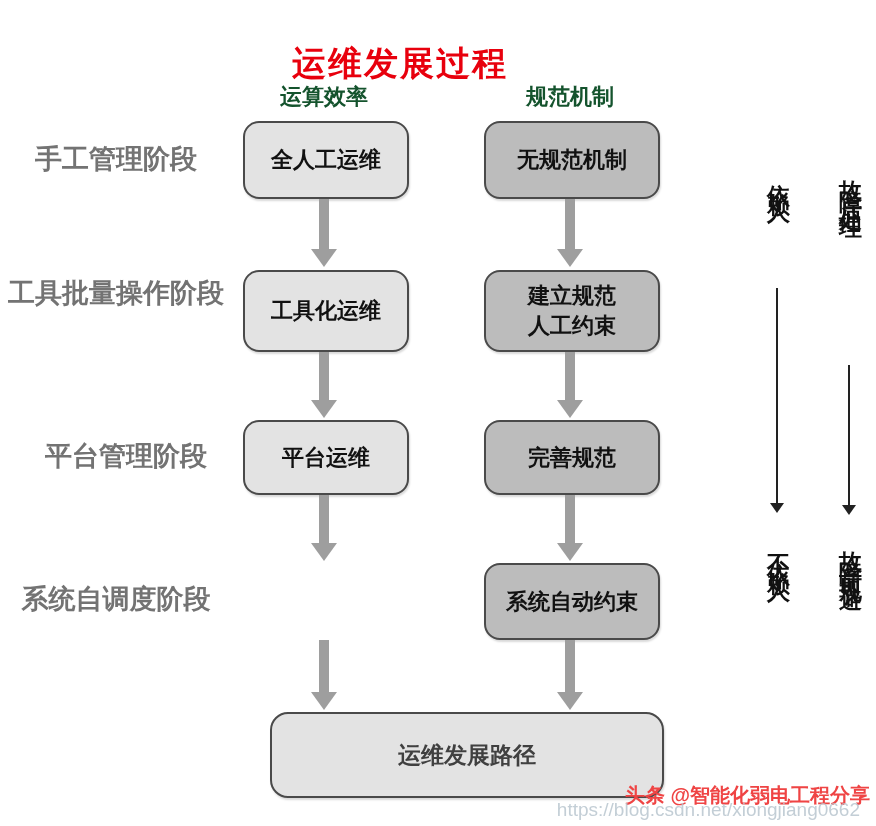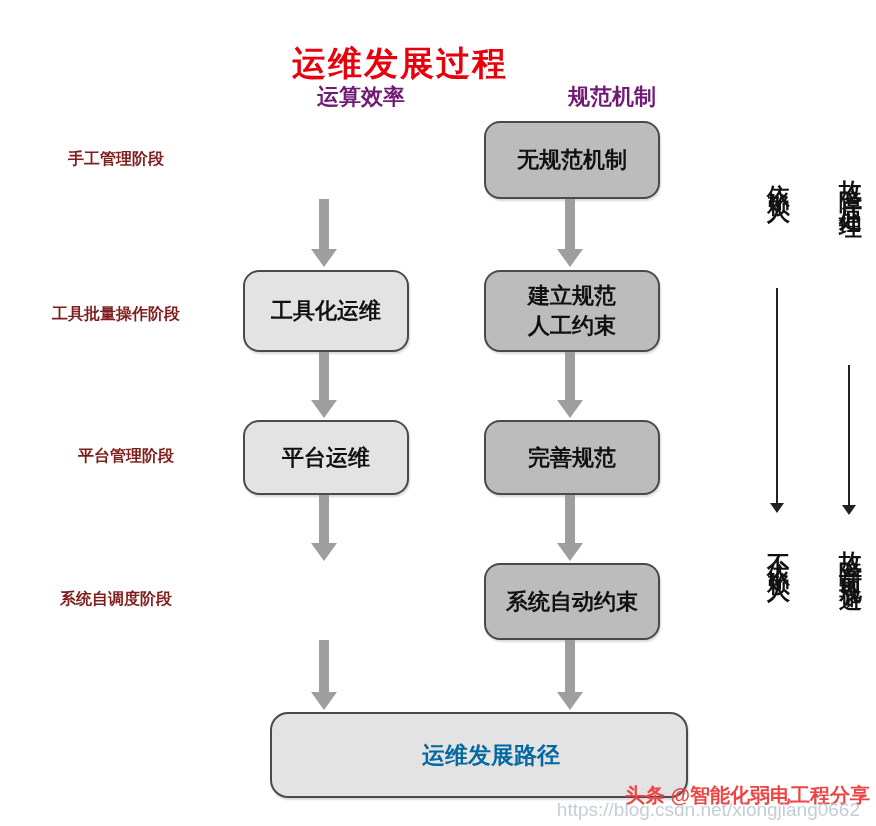--- a/index.html
+++ b/index.html
@@ -2,47 +2,47 @@
 <html><head>
 <meta charset="utf-8">
 <style>
   html,body { margin:0; padding:0; background:#ffffff; }
   body { font-family:"Liberation Sans","DejaVu Sans",sans-serif; }
   .canvas { position:relative; width:876px; height:826px; background:#ffffff; overflow:hidden; }
 
   .title { position:absolute; left:0; top:14px; width:800px; text-align:center;
            font-size:34px; font-weight:bold; color:#e8000d; letter-spacing:2px;margin-top:27px; }
 
-  .col-header { position:absolute; top:82px; text-align:right;
-                font-size:22px; font-weight:bold; color:#701a75; }
+  .col-header { position:absolute; top:82px; text-align:center;
+                font-size:22px; font-weight:bold; color:#14532d; }
   .col-header.c1 { left:243px; width:162px; }
   .col-header.c2 { left:484px; width:172px;font-family:Liberation Serif, serif; }
 
   .stage-label { position:absolute; left:0; width:232px; text-align:center;
-                 font-size:16px; font-weight:bold; color:#7f1d1d; line-height:26px; }
+                 font-size:27px; font-weight:bold; color:#737373; line-height:26px; }
 
   .box { position:absolute; border:2px solid #4a4a4a; border-radius:16px;
          display:flex; align-items:center; justify-content:center;
          font-size:22px; font-weight:bold; color:#111; text-align:center;
          white-space:pre-line; line-height:1.35;
          box-shadow:1px 2px 2px rgba(0,0,0,0.15); }
   .box.light { background:#e3e3e3; }
   .box.dark  { background:#bcbcbc; }
   .box.c1 { left:243px; width:162px; }
   .box.c2 { left:484px; width:172px; }
   .r1 { top:121px; height:74px; }
   .r2 { top:270px; height:78px; }
   .r3 { top:420px; height:71px; }
   .r4 { top:563px; height:73px; }
 
   .bottom-box { position:absolute; left:270px; top:712px; width:390px; height:82px;
                 border:2px solid #4a4a4a; border-radius:18px; background:#e3e3e3;
                 display:flex; align-items:center; justify-content:center;
-                font-size:23px; font-weight:bold; color:#0369a1;
-                box-shadow:1px 2px 2px rgba(0,0,0,0.15);padding-left:24px; }
+                font-size:23px; font-weight:bold; color:#404040;
+                box-shadow:1px 2px 2px rgba(0,0,0,0.15); }
 
   .arrow { position:absolute; width:26px; }
   .arrow .shaft { position:absolute; left:8px; top:0; bottom:17px; width:10px; background:#9e9e9e; }
   .arrow .head  { position:absolute; left:0; bottom:0; width:0; height:0;
                   border-left:13px solid transparent; border-right:13px solid transparent;
                   border-top:18px solid #9e9e9e; }
   .arr-c1 { left:311px; }
   .arr-c2 { left:557px; }
   .a1 { top:199px; height:68px; }
   .a2 { top:352px; height:66px; }
@@ -67,24 +67,25 @@
 <body>
 
 <div class="canvas">
 
   <div class="title">运维发展过程</div>
 
   <div class="col-header c1">运算效率</div>
   <div class="col-header c2">规范机制</div>
 
   <div class="stage-label" style="top:146px;">手工管理阶段</div>
-  <div class="stage-label" style="top:301px;font-family:Liberation Serif, serif;">工具批量操作阶段</div>
+  <div class="stage-label" style="top:280px;font-family:Liberation Serif, serif;">工具批量操作阶段</div>
   <div class="stage-label" style="top:443px;margin-left:10px;">平台管理阶段</div>
   <div class="stage-label" style="top:586px;">系统自调度阶段</div>
 
+  <div class="box light c1 r1">全人工运维</div>
   <div class="box light c1 r2">工具化运维</div>
   <div class="box light c1 r3">平台运维</div>
 
   <div class="box dark c2 r1">无规范机制</div>
   <div class="box dark c2 r2">建立规范
 人工约束</div>
   <div class="box dark c2 r3">完善规范</div>
   <div class="box dark c2 r4">系统自动约束</div>
 
   <div class="arrow arr-c1 a1">

